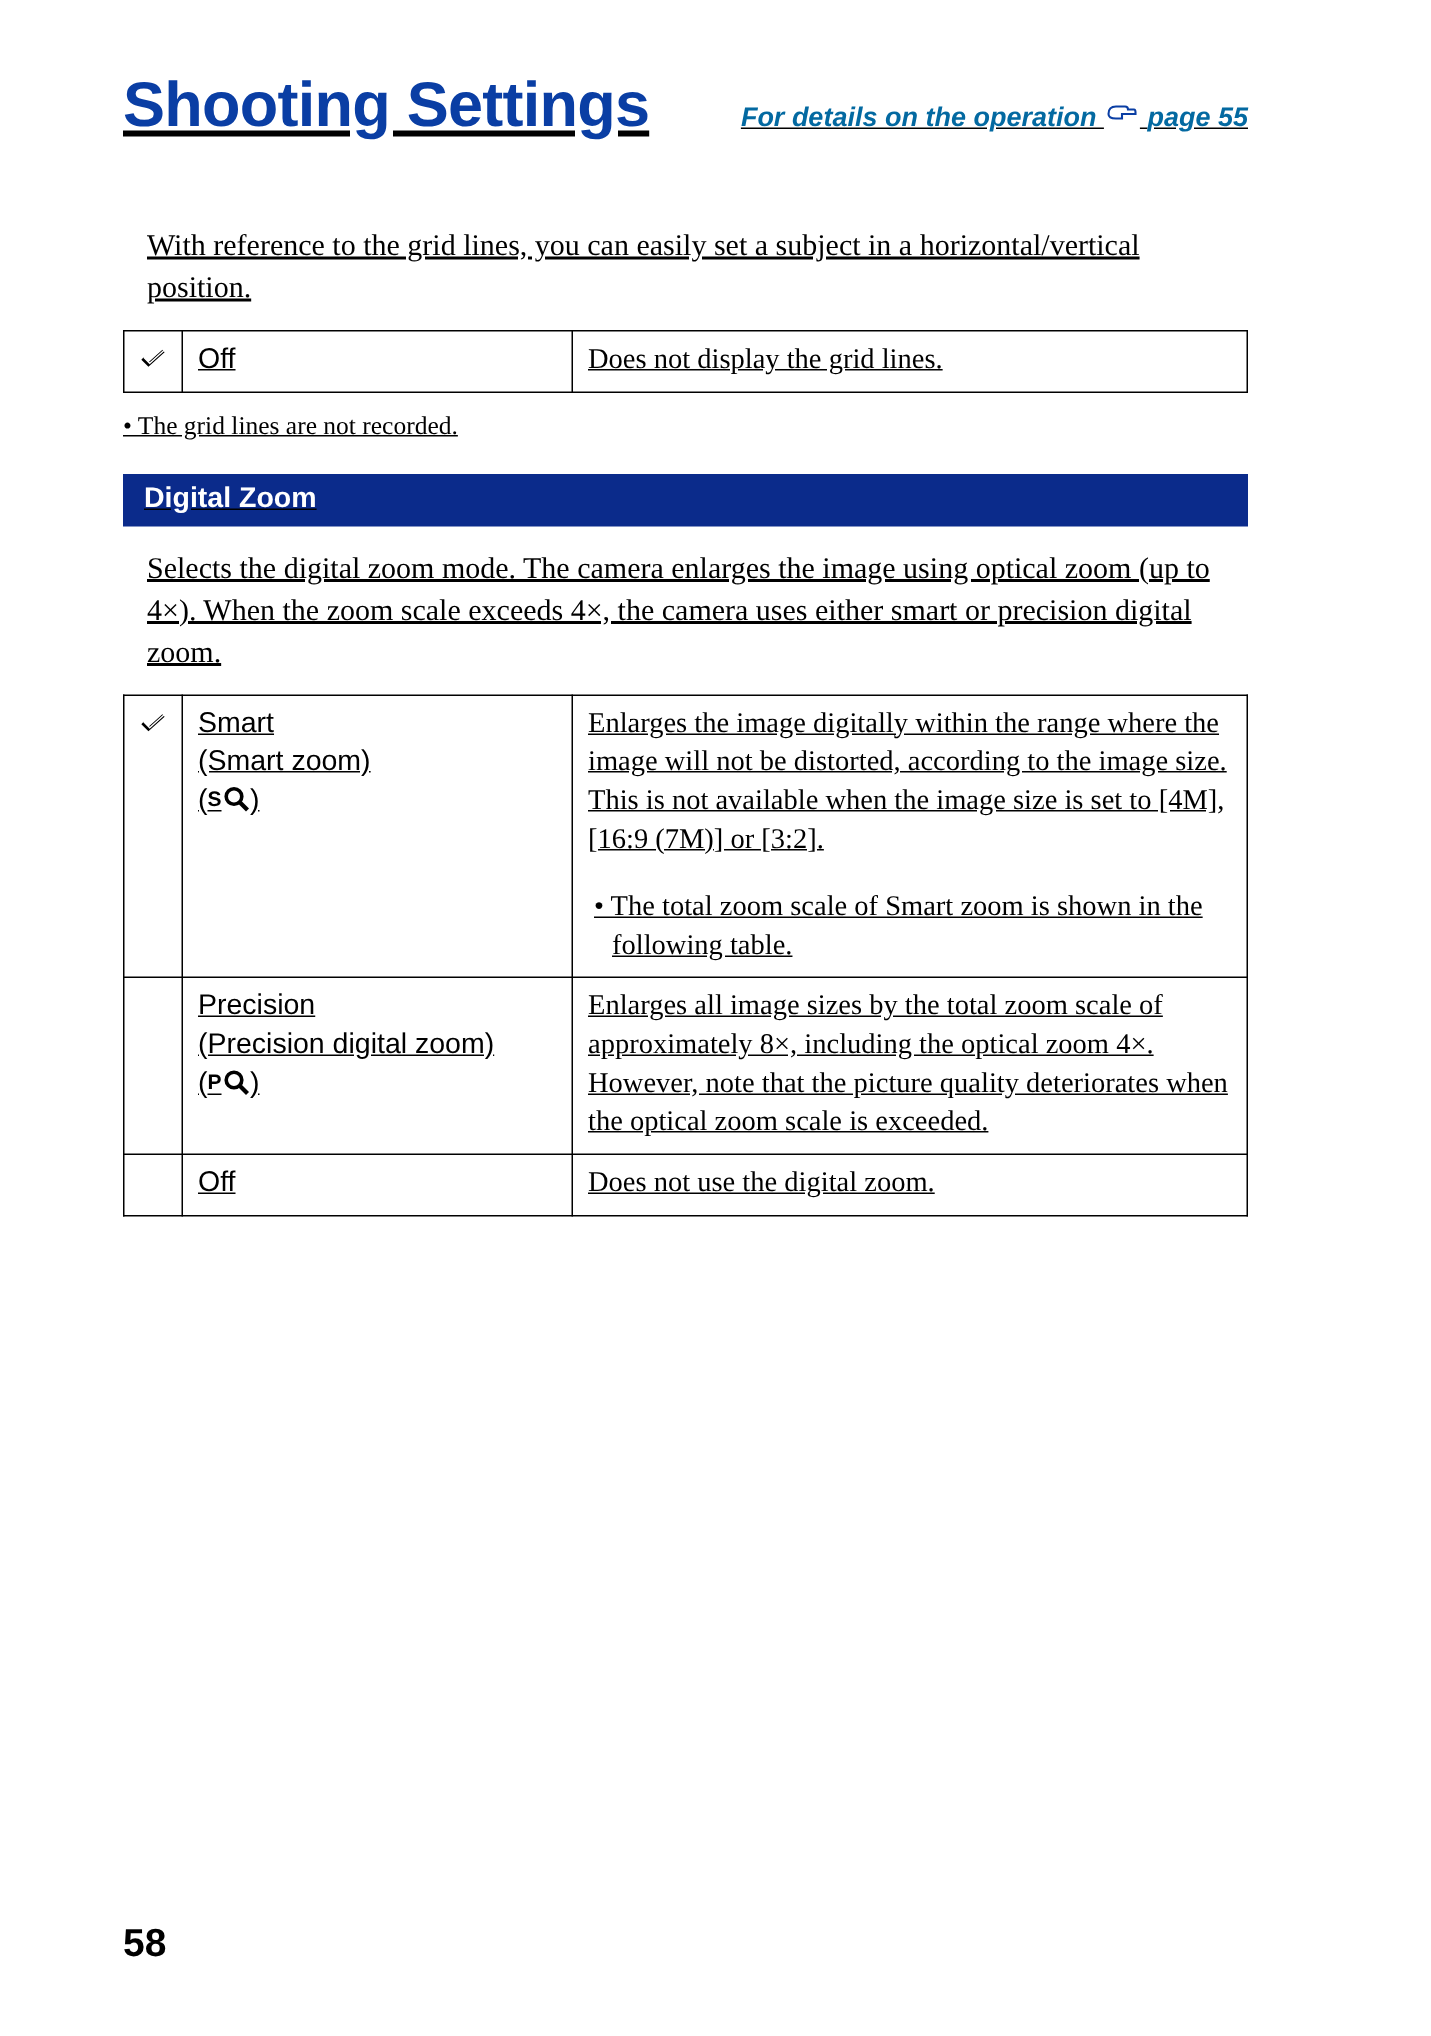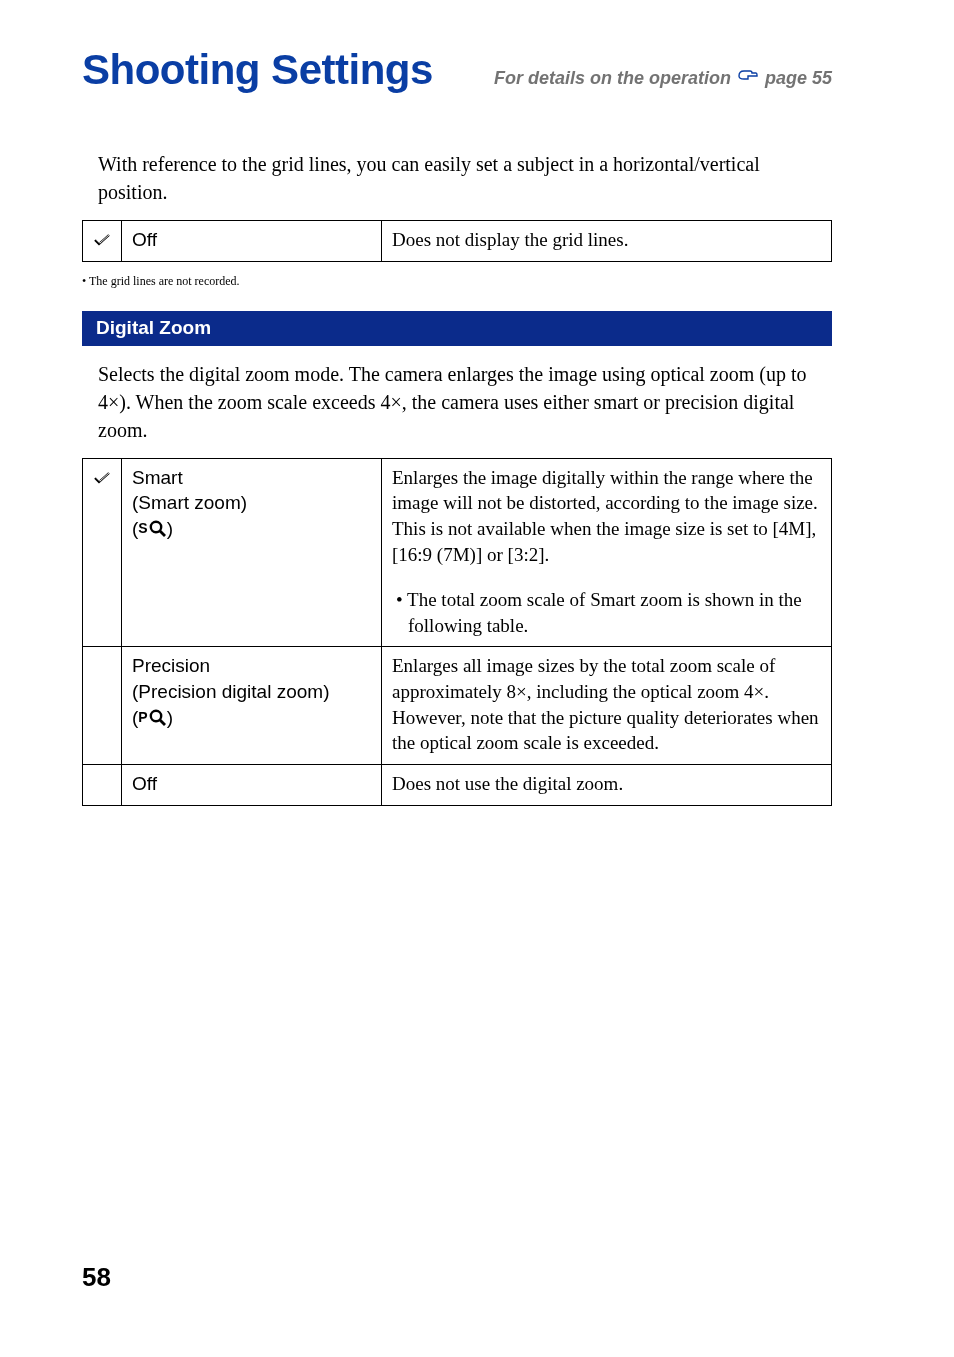--- a/index.html
+++ b/index.html
@@ -8,41 +8,42 @@
     padding: 0;
     background: #fff;
     font-family: "Times New Roman", Times, serif;
     color: #000;
   }
   .page {
     width: 914px;
     height: 1357px;
     position: relative;
     padding: 46px 82px 0 82px;
+    text-decoration: underline;
   }
   .header-row {
     display: flex;
     align-items: baseline;
     justify-content: space-between;
     margin-bottom: 56px;
   }
   .title {
     font-family: Arial, Helvetica, sans-serif;
     font-weight: 900;
     font-size: 42px;
     color: #0a3ea4;
     letter-spacing: -0.5px;
     font-stretch: condensed;
   }
   .header-note {
     font-family: Arial, Helvetica, sans-serif;
     font-weight: bold;
     font-style: italic;
     font-size: 18px;
-    color: #737373;
+    color: #0369a1;
   }
   .hand-icon {
     display: inline-block;
     font-style: normal;
     margin: 0 2px;
   }
   .intro {
     font-size: 20px;
     margin: 0 0 18px 0;
   }
@@ -100,32 +101,32 @@
     width: 130px;
     height: 88px;
     margin: 10px 0 4px 8px;
     position: relative;
   }
   .grid-demo .gline {
     position: absolute;
     background: #000;
   }
   .sub-bullet {
-    font-size: 12px;
+    font-size: 17px;
     margin: 12px 0 22px 0;
   }
   .desc-bullet {
     padding-left: 16px;
     text-indent: -12px;
     margin-top: 20px;
   }
   .pagenum {
     position: absolute;
     left: 82px;
-    bottom: 64px;
+    bottom: 46px;
     font-family: Arial, Helvetica, sans-serif;
     font-weight: bold;
     font-size: 26px;
   }
   .glyph-q {
     display:inline-block;
     vertical-align:-3px;
     margin-left:1px;
   }
   .small-prefix {

